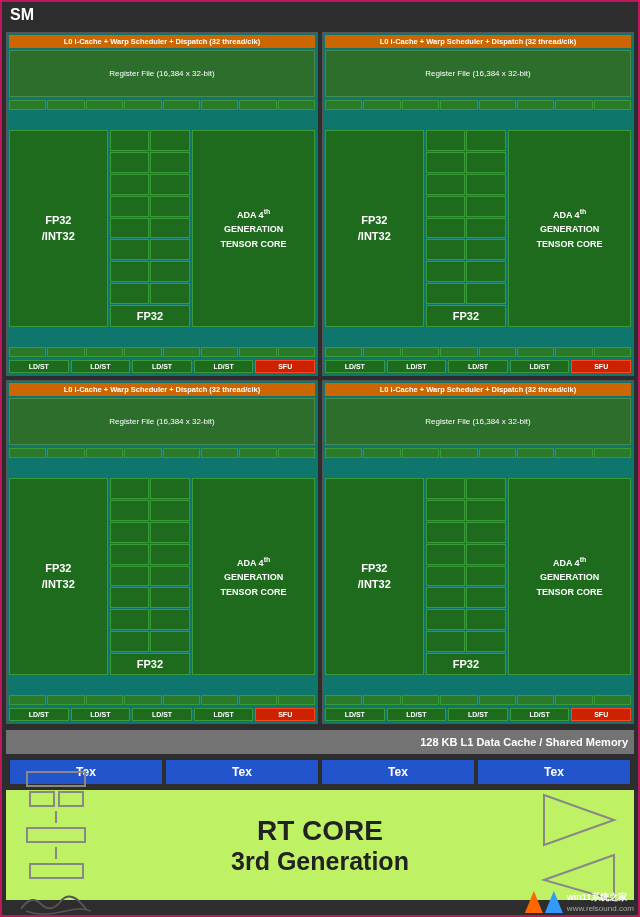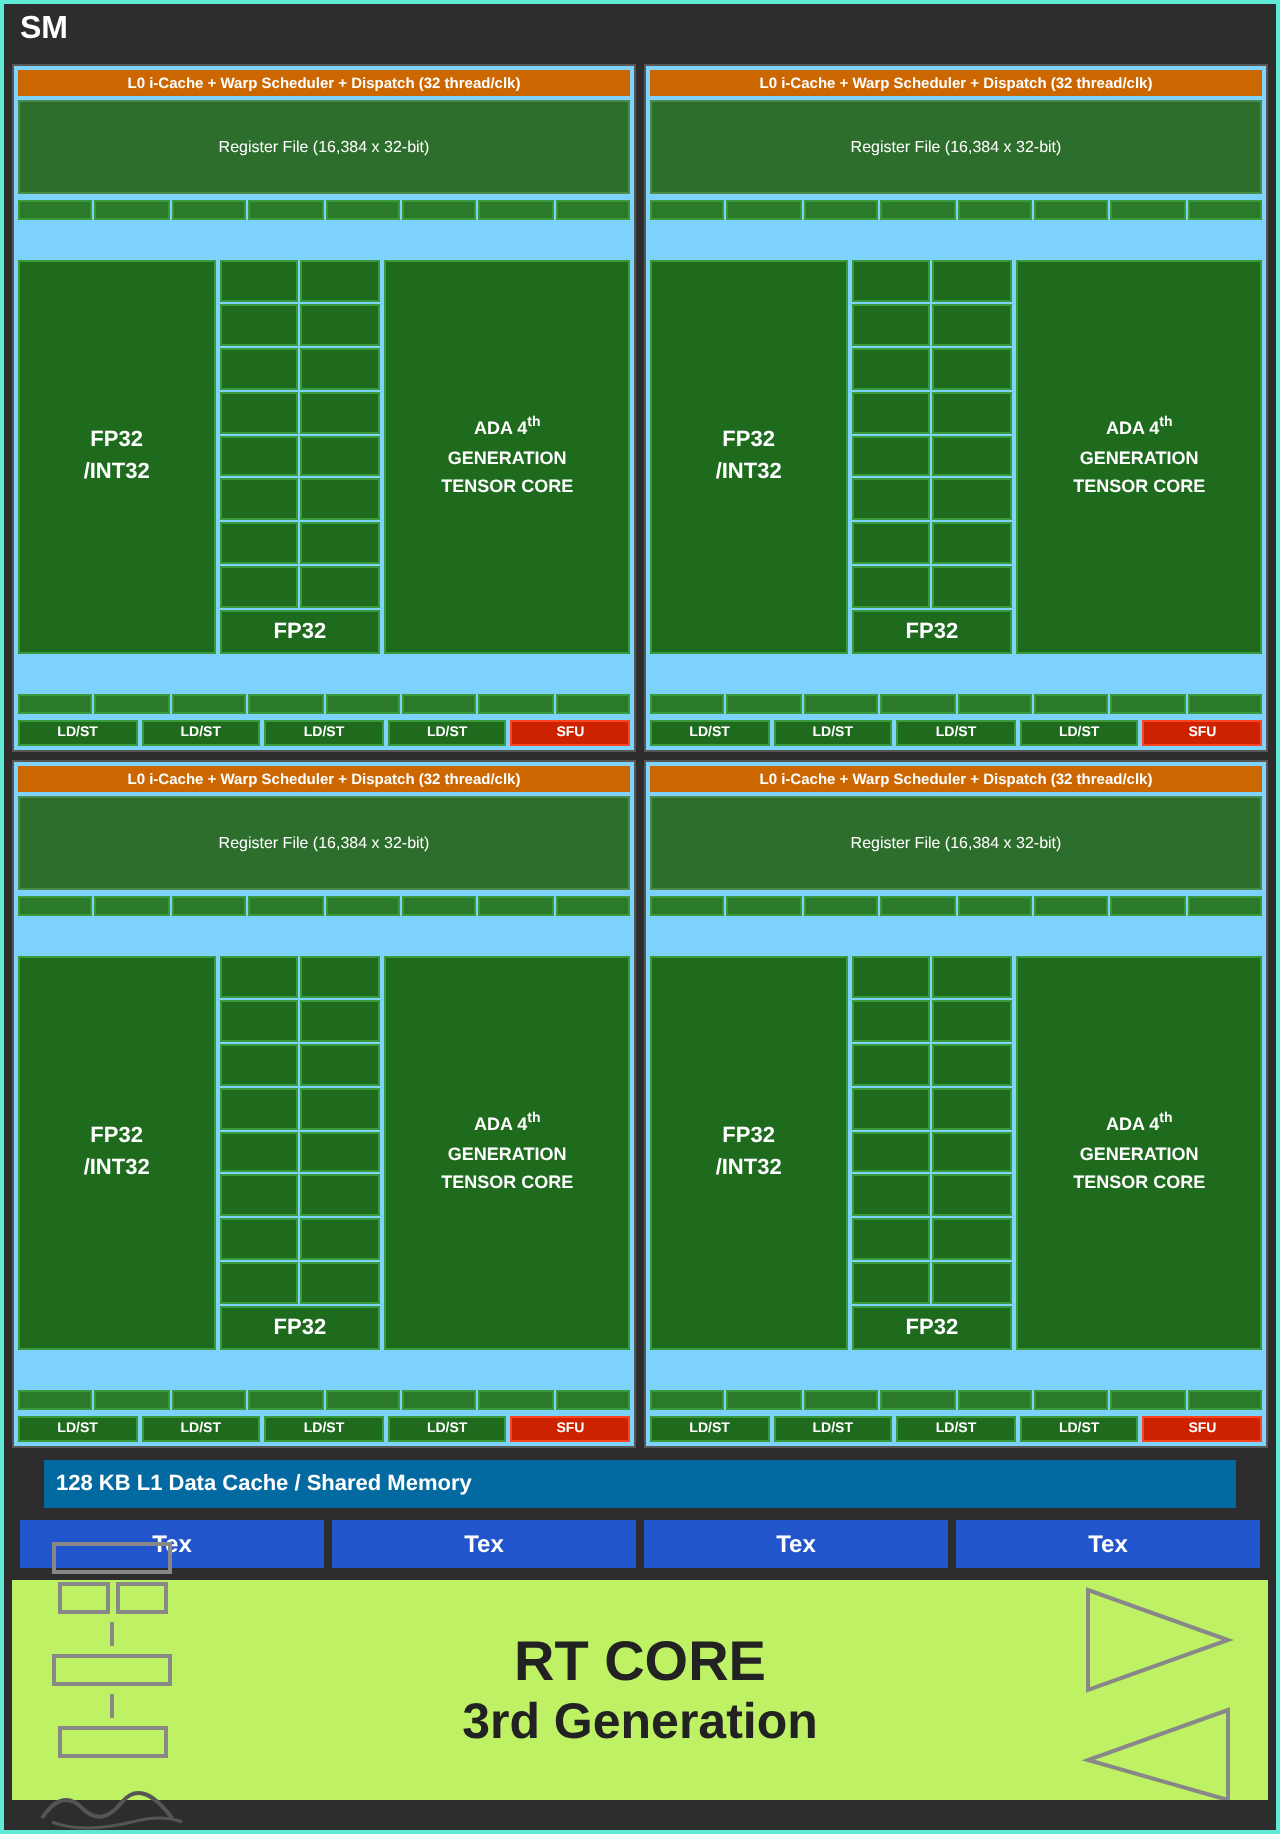--- a/index.html
+++ b/index.html
@@ -8,21 +8,21 @@
       height: 917px;
       background: #1a1a2e;
       font-family: Arial, sans-serif;
       overflow: hidden;
     }
 
     .sm-container {
       width: 640px;
       height: 917px;
       background: #2d2d2d;
-      border: 2px solid #5eead4;
+      border: 2px solid #be185d;
       position: relative;
     }
 
     .sm-title {
       color: white;
       font-size: 16px;
       font-weight: bold;
       padding: 4px 8px;
       background: #2d2d2d;
     }
@@ -31,21 +31,21 @@
       display: grid;
       grid-template-columns: 1fr 1fr;
       grid-template-rows: 1fr 1fr;
       gap: 4px;
       padding: 4px;
       background: #2d2d2d;
       height: 700px;
     }
 
     .sm-unit {
-      background: #7dd3fc;
+      background: #0f766e;
       border: 1px solid #555;
       display: flex;
       flex-direction: column;
       padding: 2px;
     }
 
     .warp-scheduler-bar {
       background: #cc6600;
       color: white;
       font-size: 7.5px;
@@ -140,26 +140,26 @@
       background: #cc2200;
       border: 1px solid #ff4422;
       color: white;
       font-size: 7px;
       text-align: center;
       padding: 2px 0;
       font-weight: bold;
     }
 
     .l1-cache-bar {
-      background: #0369a1;
+      background: #737373;
       color: white;
       font-size: 11px;
-      text-align: left;
+      text-align: right;
       padding: 6px;
-      margin: 2px 20px;
+      margin: 2px 4px;
       font-weight: bold;
     }
 
     .tex-row {
       display: grid;
       grid-template-columns: 1fr 1fr 1fr 1fr;
       gap: 4px;
       padding: 4px;
       margin: 2px 4px;
     }
@@ -573,13 +573,23 @@
     <div class="rt-right-shapes">
       <svg width="90" height="110" viewBox="0 0 90 110">
 
         <polygon points="10,5 80,30 10,55" stroke="#888" stroke-width="2" fill="none"></polygon>
 
         <polygon points="80,65 10,90 80,110" stroke="#888" stroke-width="2" fill="none"></polygon>
       </svg>
     </div>
   </div>
 
+  <div class="watermark">
+    <div class="watermark-logo">
+      <div class="logo-orange"></div>
+      <div class="logo-blue"></div>
+    </div>
+    <div class="watermark-text">
+      <span class="watermark-site">win11系统之家</span>
+      <span class="watermark-url">www.relsound.com</span>
+    </div>
+  </div>
 </div>
 
 </body></html>

